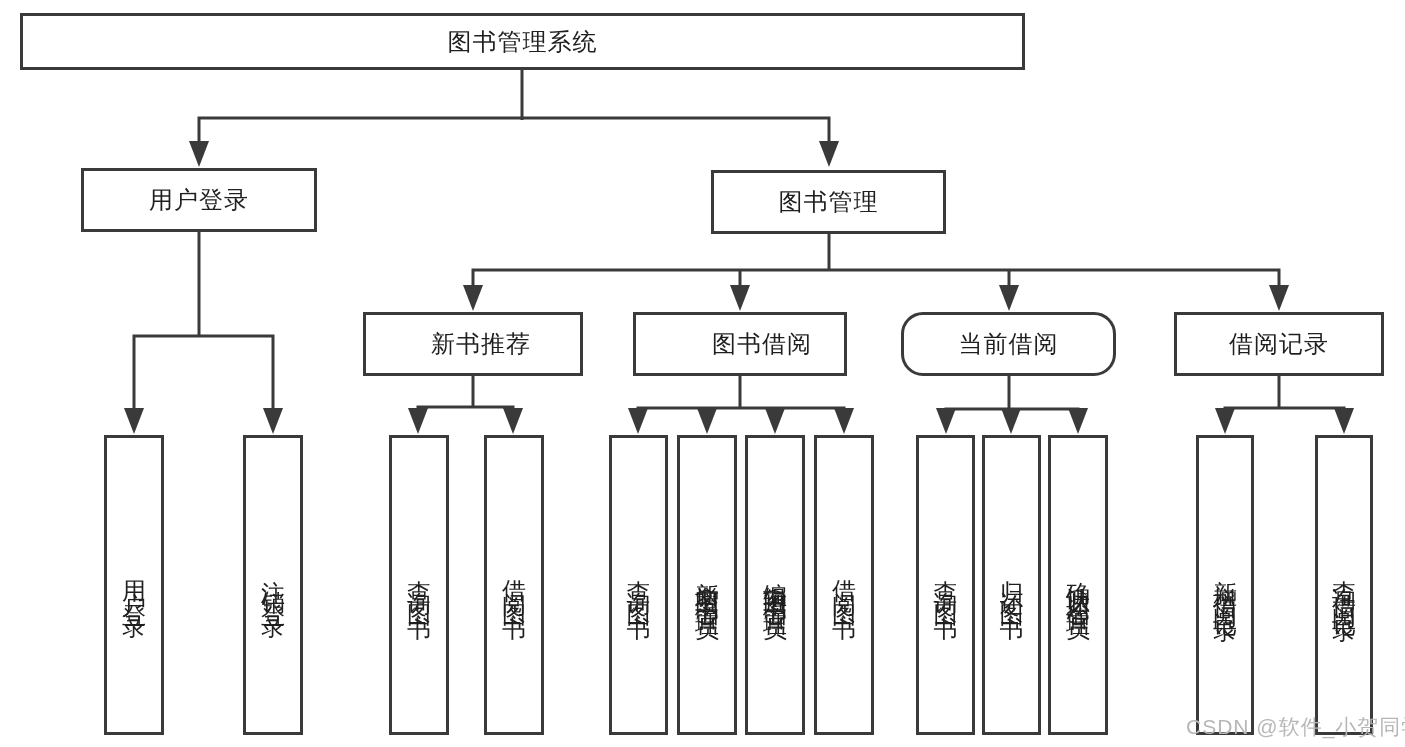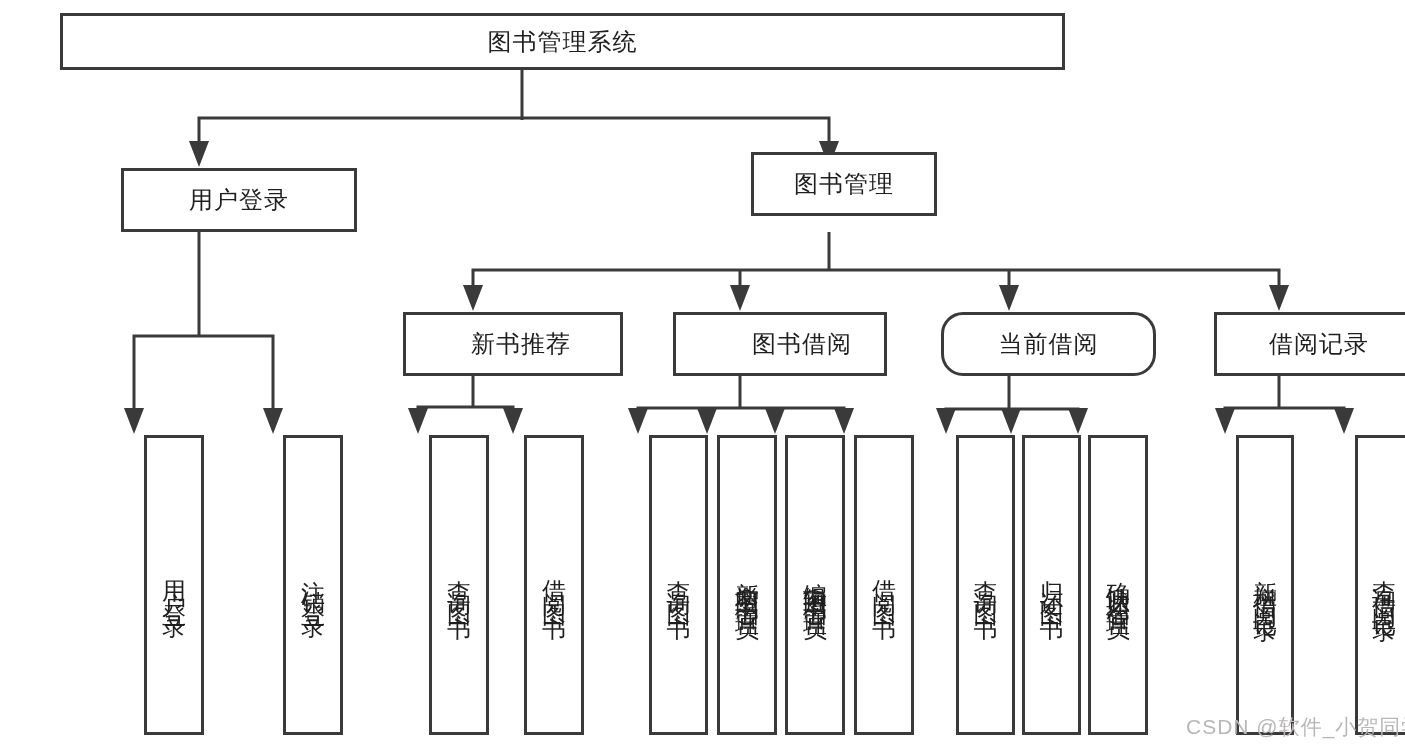--- a/index.html
+++ b/index.html
@@ -27,26 +27,25 @@
     border: 3px solid #3a3a3a;
     background: #ffffff;
     display: flex;
     align-items: center;
     justify-content: center;
     color: #1f1f1f;
     font-size: 24px;
     letter-spacing: 1px;
     z-index: 2;
     text-align: center;
-    margin-left: 40px;
   }
   
   .root-box   { left: 20px;   top: 13px;  width: 1005px; height: 57px; }
   .lvl2-a     { left: 81px;   top: 168px; width: 236px;  height: 64px; }
-  .lvl2-b     { left: 711px;  top: 152px; width: 186px;  height: 64px; }
+  .lvl2-b     { left: 711px;  top: 170px; width: 235px;  height: 64px; }
   .lvl3-a     { left: 363px;  top: 312px; width: 220px;  height: 64px; padding-left: 16px; }
   .lvl3-b     { left: 633px;  top: 312px; width: 214px;  height: 64px; padding-left: 44px; }
   .lvl3-c     { left: 901px;  top: 312px; width: 215px;  height: 64px; border-radius: 22px; }
   .lvl3-d     { left: 1174px; top: 312px; width: 210px;  height: 64px; }
   
   .leaf {
     top: 435px;
     height: 300px;
     width: 60px;
   }

